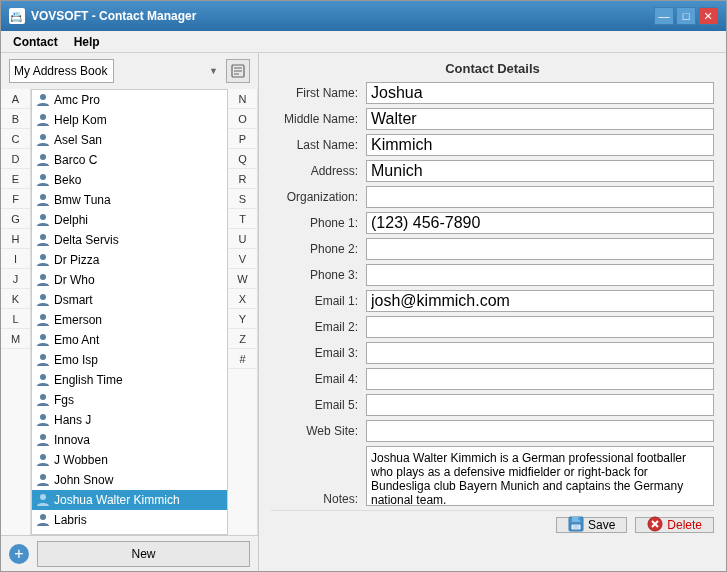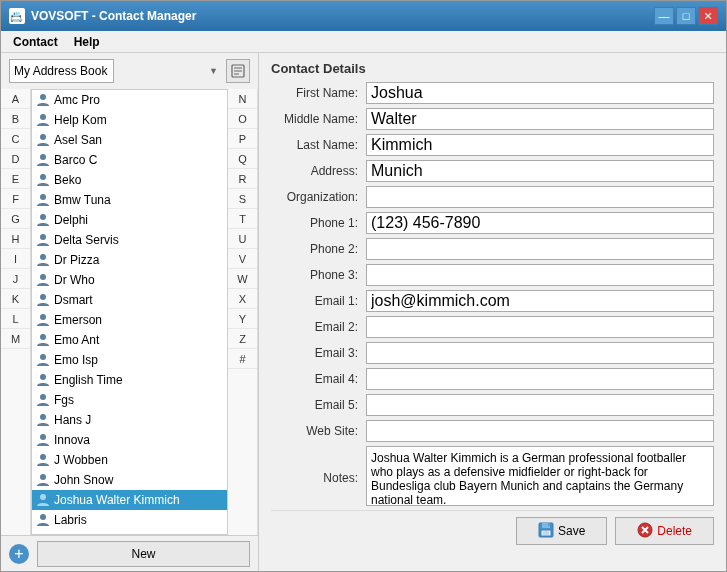--- a/index.html
+++ b/index.html
@@ -40,32 +40,32 @@
     .contact-item.selected { background: #3399cc; color: white; }
     .contact-icon { width: 14px; height: 14px; margin-right: 4px; flex-shrink: 0; }
     
     .bottom-bar { height: 36px; display: flex; align-items: center; padding: 0 8px; border-top: 1px solid #ccc; gap: 8px; }
     .add-btn { width: 20px; height: 20px; background: #4a90c8; border-radius: 50%; display: flex; align-items: center; justify-content: center; color: white; font-size: 16px; cursor: pointer; border: none; }
     .new-btn { flex: 1; height: 26px; background: #e8e8e8; border: 1px solid #aaa; cursor: pointer; font-size: 12px; }
     
     
     .right-panel { flex: 1; padding: 8px 12px; overflow-y: auto; }
     
-    .section-title { font-size: 13px; font-weight: bold; color: #333; margin-bottom: 6px; }
+    .section-title { font-size: 13px; font-weight: bold; color: #333; margin-bottom: 6px; text-align: center; }
     
     .form-row { display: flex; align-items: center; margin-bottom: 4px; }
     .form-label { width: 95px; text-align: right; padding-right: 8px; color: #333; font-size: 12px; flex-shrink: 0; }
     .form-input { flex: 1; height: 22px; border: 1px solid #aaa; padding: 0 4px; background: white; font-size: 16px; }
     
-    .notes-row { display: flex; align-items: center; margin-bottom: 4px; margin-top: 2px; }
+    .notes-row { display: flex; align-items: flex-end; margin-bottom: 4px; margin-top: 2px; }
     .notes-label { width: 95px; text-align: right; padding-right: 8px; color: #333; font-size: 12px; flex-shrink: 0; padding-top: 3px; }
     .notes-textarea { flex: 1; height: 60px; border: 1px solid #aaa; padding: 4px; background: white; font-size: 12px; resize: none; }
     
     .action-bar { display: flex; align-items: center; justify-content: flex-end; gap: 8px; padding: 6px 0 0 0; border-top: 1px solid #ddd; }
-    .action-btn { display: flex; align-items: center; gap: 4px; height: 28px; padding: 0 21px; background: #e8e8e8; border: 1px solid #aaa; cursor: pointer; font-size: 12px; }
+    .action-btn { display: flex; align-items: center; gap: 4px; height: 16px; padding: 0 11px; background: #e8e8e8; border: 1px solid #aaa; cursor: pointer; font-size: 12px; }
     .action-btn.danger { color: #cc0000; }
     
     
     .contact-list::-webkit-scrollbar { width: 14px; }
     .contact-list::-webkit-scrollbar-track { background: #f0f0f0; border: 1px solid #ccc; }
     .contact-list::-webkit-scrollbar-thumb { background: #b0b0b0; border: 1px solid #999; }
   </style>
 </head>
 <body>
 

